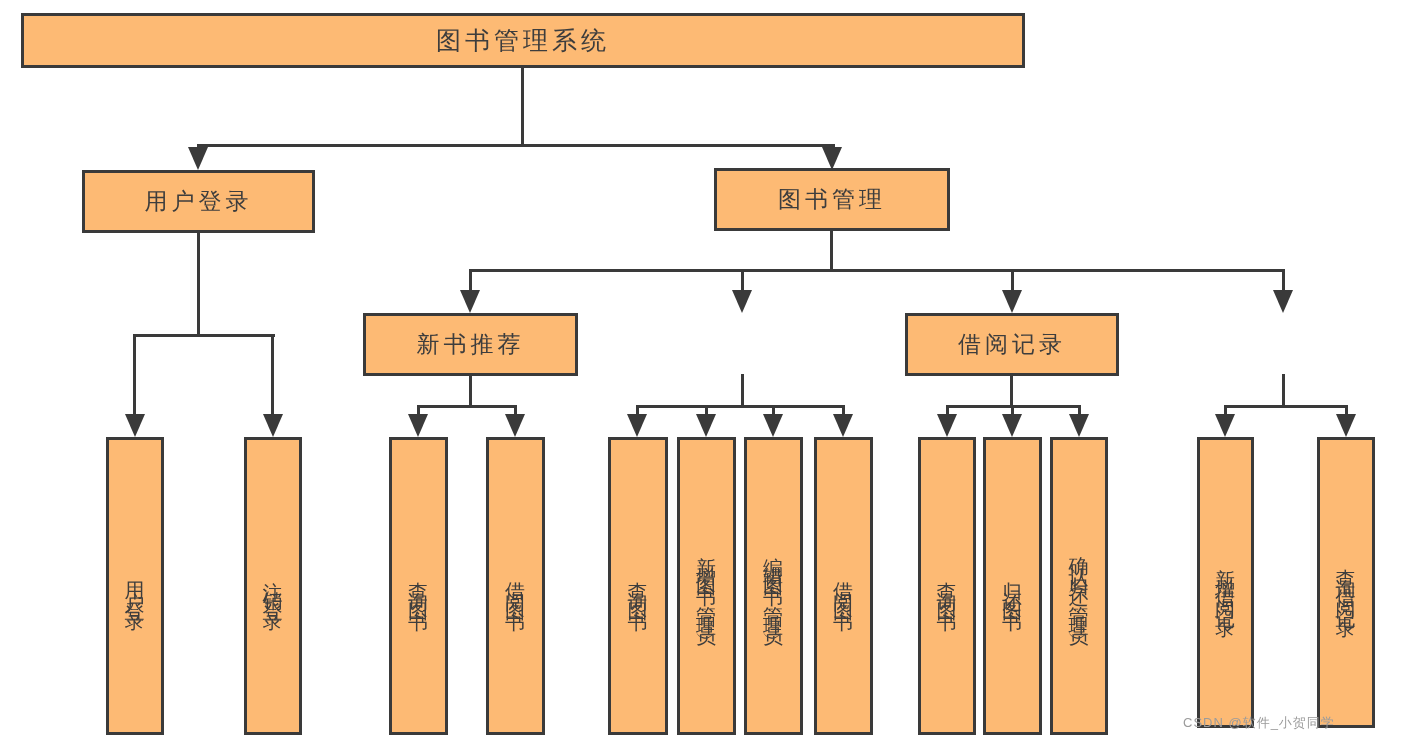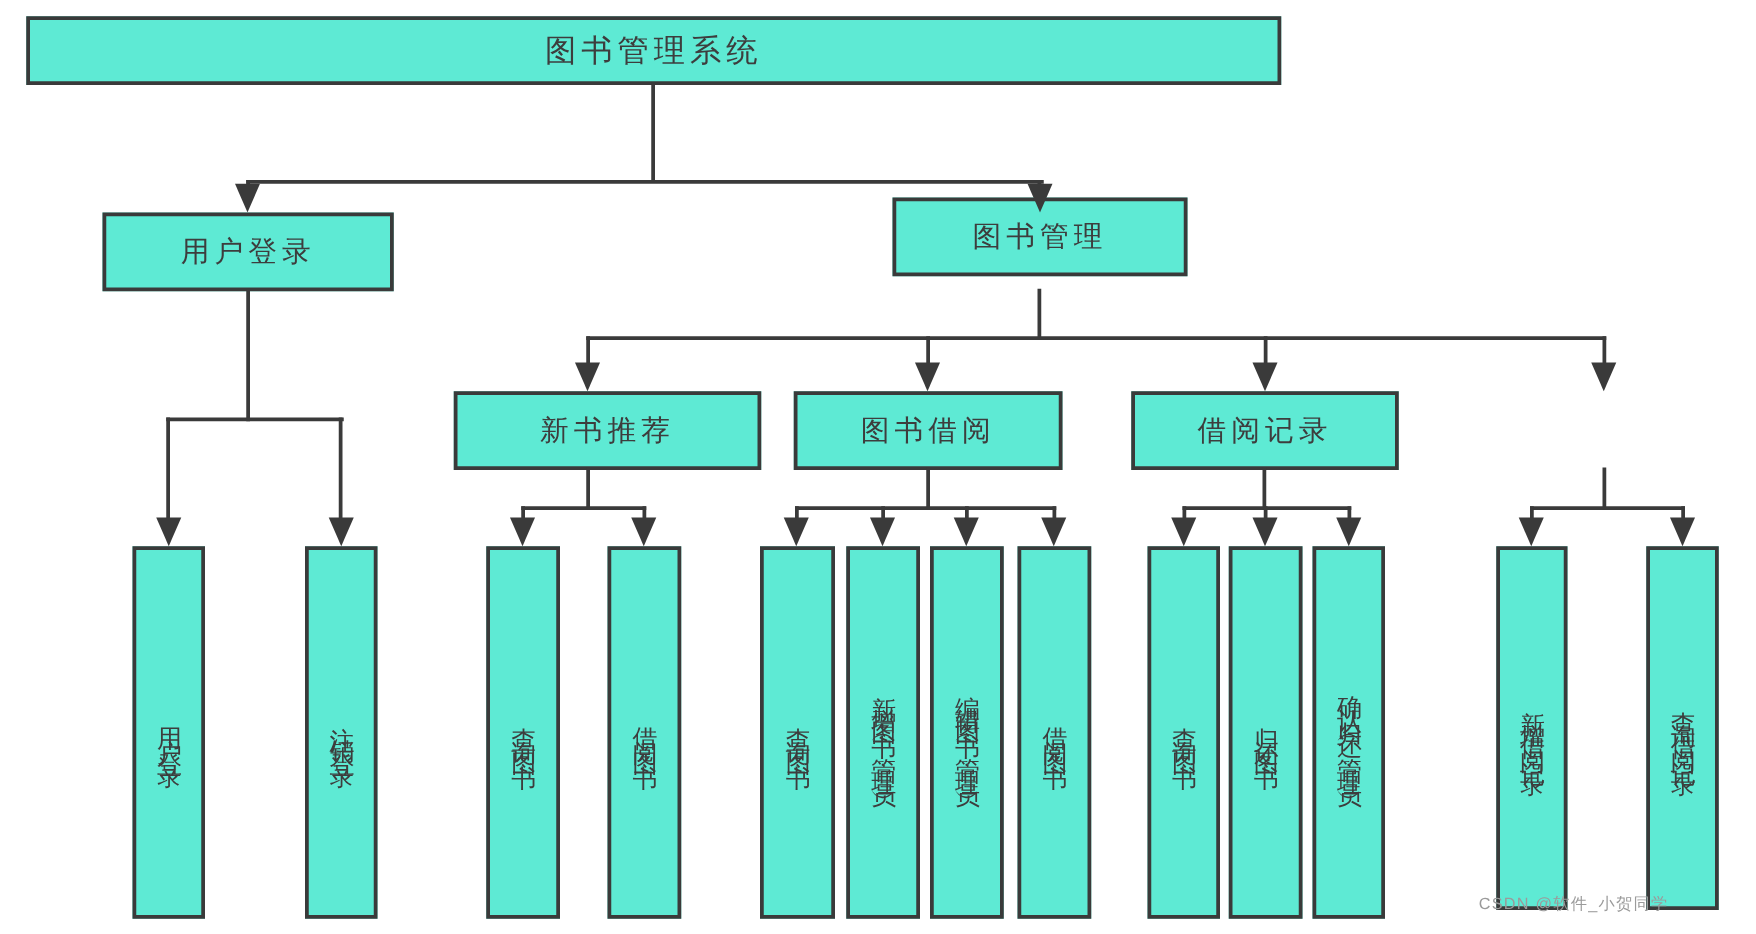--- a/index.html
+++ b/index.html
@@ -14,21 +14,21 @@
     width:1405px;height:747px;
     background:var(--bg);
     overflow:hidden;
     font-family:"Liberation Sans","DejaVu Sans",sans-serif;
     color:var(--text);
   }
   .box{
     position:absolute;
     box-sizing:border-box;
     border:3px solid var(--line);
-    background:#5eead4;
+    background:#fdba74;
     display:flex;
     align-items:center;
     justify-content:center;
     text-align:center;
   }
   .box.h span{
     letter-spacing:4px;
     white-space:nowrap;
   }
   .lvl1 span{font-size:25px;letter-spacing:5px;}
@@ -69,29 +69,26 @@
 
 <div class="canvas">
 
   <div class="box h lvl1" style="left:21px;top:13px;width:1004px;height:55px;">
       <span>图书管理系统</span>
     </div>
 
   <div class="box h lvl2" style="left:82px;top:170px;width:233px;height:63px;">
       <span>用户登录</span>
     </div>
-  <div class="box h lvl2" style="left:714px;top:158px;width:236px;height:63px;align-items:center;">
+  <div class="box h lvl2" style="left:714px;top:168px;width:236px;height:63px;align-items:center;">
       <span>图书管理</span>
     </div>
 
-  <div class="box h lvl3" style="left:363px;top:313px;width:246px;height:63px;">
+  <div class="box h lvl3" style="left:363px;top:313px;width:215px;height:63px;">
       <span>新书推荐</span>
-    </div>
-  <div class="box h lvl3" style="left:635px;top:313px;width:215px;height:63px;">
-      <span>图书借阅</span>
     </div>
   <div class="box h lvl3" style="left:905px;top:313px;width:214px;height:63px;">
       <span>借阅记录</span>
     </div>
 
   <div class="box v" style="left:106px;top:437px;width:58px;height:298px;">
       <span>用户登录</span>
     </div>
   <div class="box v" style="left:244px;top:437px;width:58px;height:298px;">
       <span>注销登录</span>

